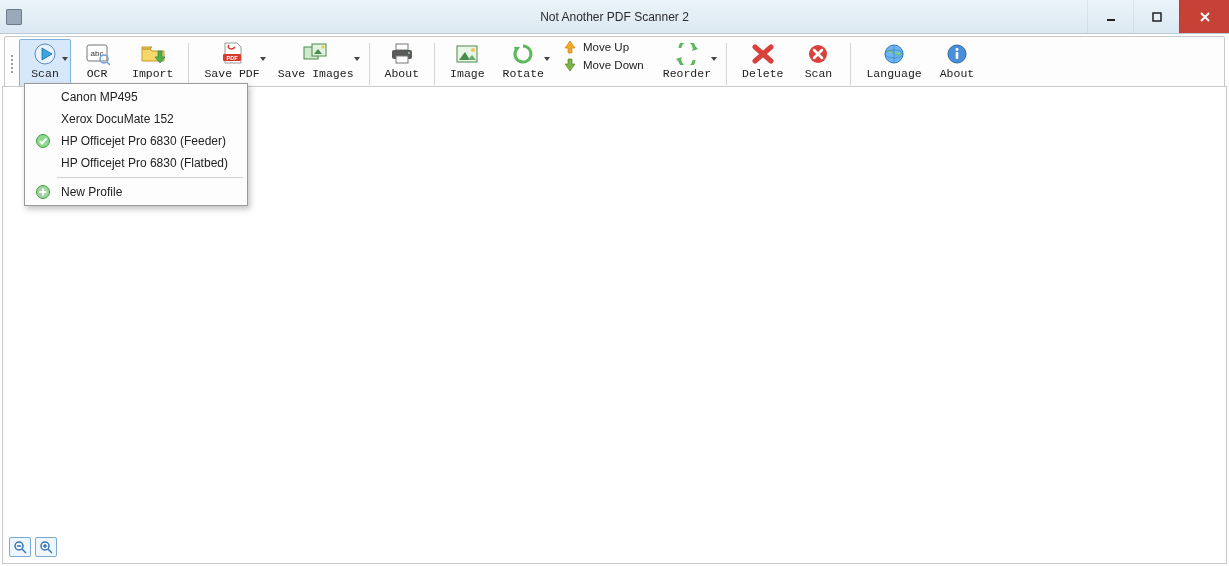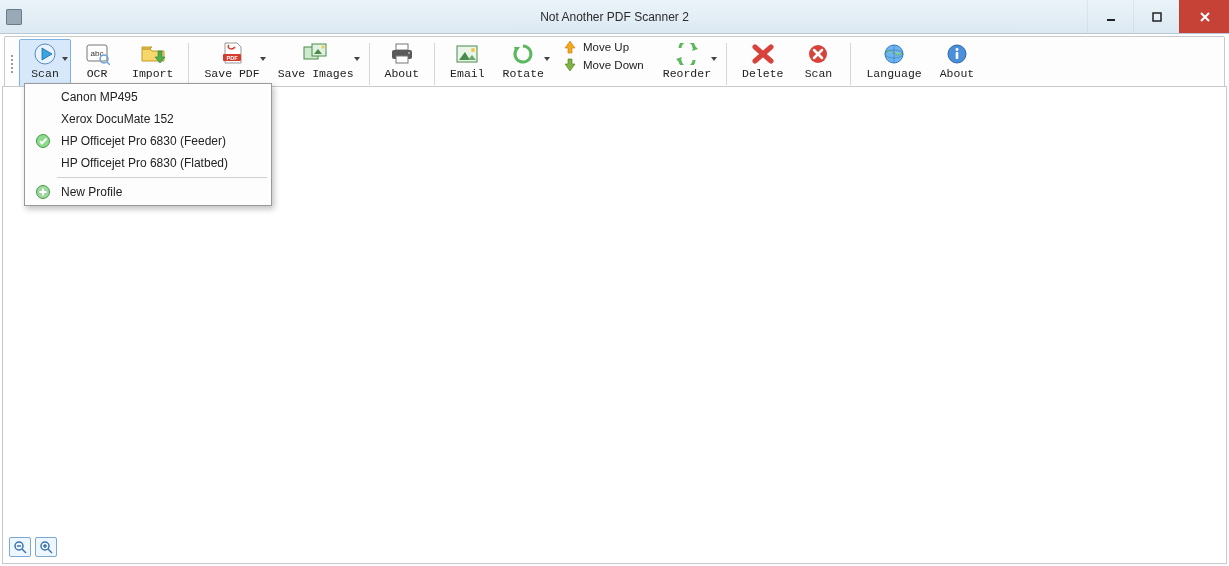--- a/index.html
+++ b/index.html
@@ -91,21 +91,21 @@
   
   .tb-btn.scan-open {
     background:#d7e8fb;
     border-color:#7fb3e0;
   }
 
   
   .dropdown {
     position: absolute;
     left: 24px; top: 83px;
-    width: 248px;
+    width: 224px;
     background: #fdfdfd;
     border: 1px solid #9a9a9a;
     box-shadow: 2px 3px 6px rgba(0,0,0,0.25);
     padding: 2px;
     font-size: 12px;
   }
   .dropdown .dd-item {
     display:flex; align-items:center;
     height: 22px;
     padding-left: 34px;
@@ -268,21 +268,21 @@
 
     <div class="tb-btn">
       <span class="icon">
         <svg width="26" height="22" viewBox="0 0 26 22">
           <rect x="3" y="3" width="20" height="16" fill="#e8f5e8" stroke="#4a8a4a"></rect>
           <polygon points="5,17 11,9 16,17" fill="#4a8a4a"></polygon>
           <polygon points="14,17 18,12 22,17" fill="#6aaa6a"></polygon>
           <circle cx="19" cy="7" r="2" fill="#f5c542"></circle>
         </svg>
       </span>
-      <span class="lbl">Email</span>
+      <span class="lbl">Image</span>
     </div>
 
     <div class="tb-btn">
       <span class="icon">
         <svg width="26" height="22" viewBox="0 0 26 22">
           <path d="M13 3 a8 8 0 1 1 -7 4" fill="none" stroke="#5cb85c" stroke-width="3"></path>
           <polygon points="4,4 10,4 6,10" fill="#5cb85c"></polygon>
         </svg>
       </span>
       <span class="lbl">Rotate</span>

